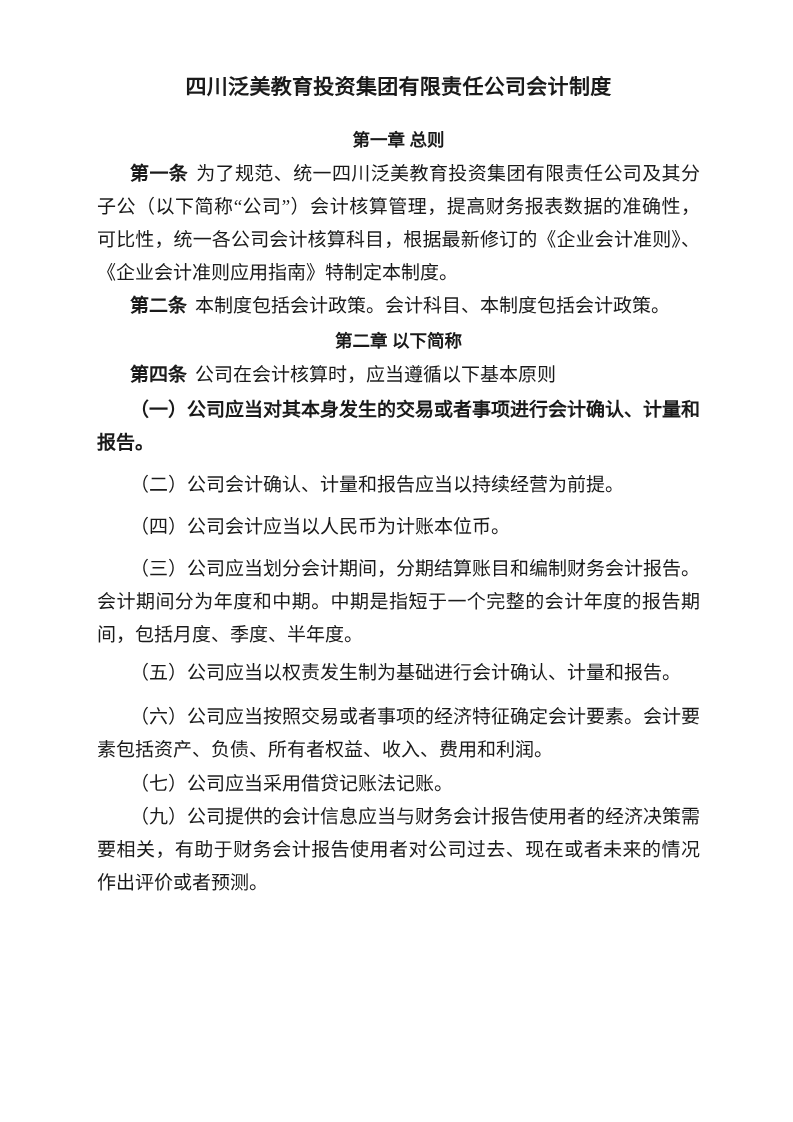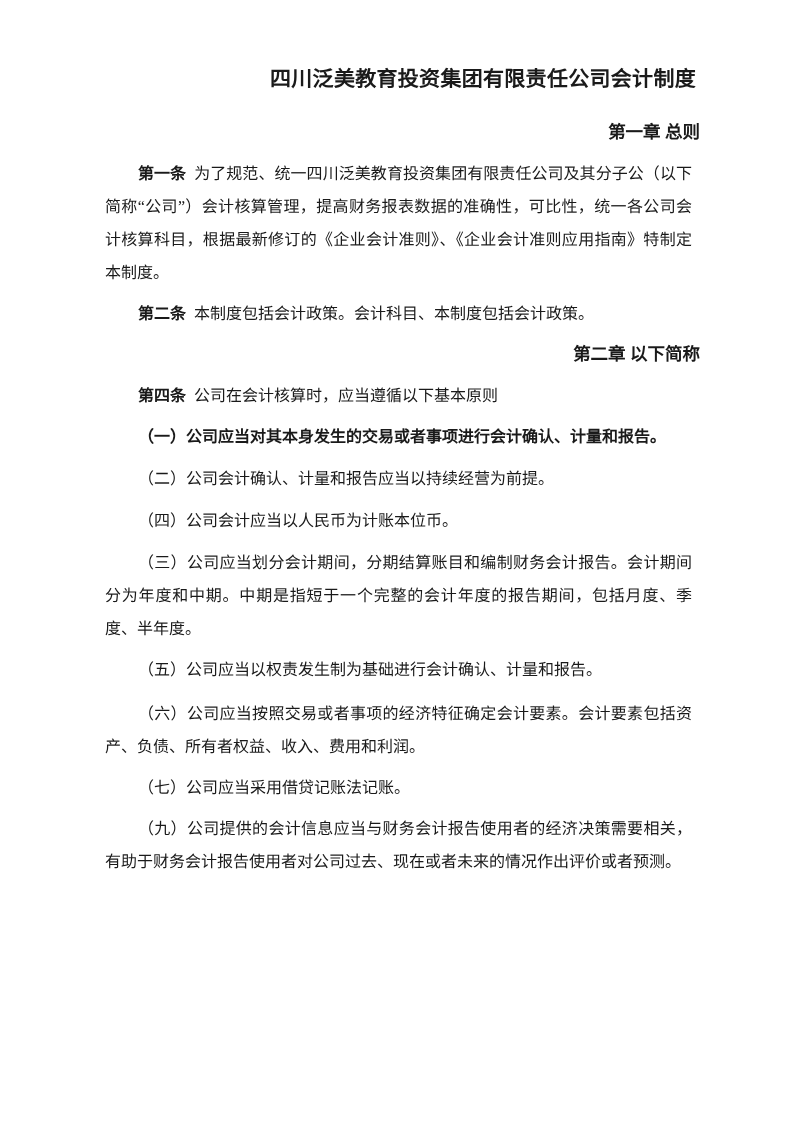--- a/index.html
+++ b/index.html
@@ -15,40 +15,40 @@
     background: #ffffff;
     box-sizing: border-box;
     padding: 60px 93px 0 97px;
     font-family: "Liberation Serif", "DejaVu Serif", serif;
     color: #1a1a1a;
     overflow: hidden;
   }
   .doc-title {
     font-size: 21px;
     font-weight: bold;
-    text-align: right;
+    text-align: center;
     line-height: 30px;
-    margin: 4px;
+    margin: 12px;
     letter-spacing: 0.3px;
   }
   .chapter {
     font-size: 17.5px;
     font-weight: bold;
-    text-align: right;
+    text-align: center;
     line-height: 33px;
     margin: 22px 0 0 0;
   }
   .chapter.second {
     margin-top: 3px;
   }
   .para {
-    font-size: 16px;
+    font-size: 19px;
     line-height: 33px;
     text-align: justify;
-    margin: 8px;
+    margin: 0;
     text-indent: 33px;
   }
   .article-label {
     font-weight: bold;
     padding-right: 8px;
   }
   .item-1 { margin-top: 2px; font-weight: bold; }
   .item-2 { margin-top: 9px; }
   .item-3 { margin-top: 9px; }
   .item-4 { margin-top: 9px; }

